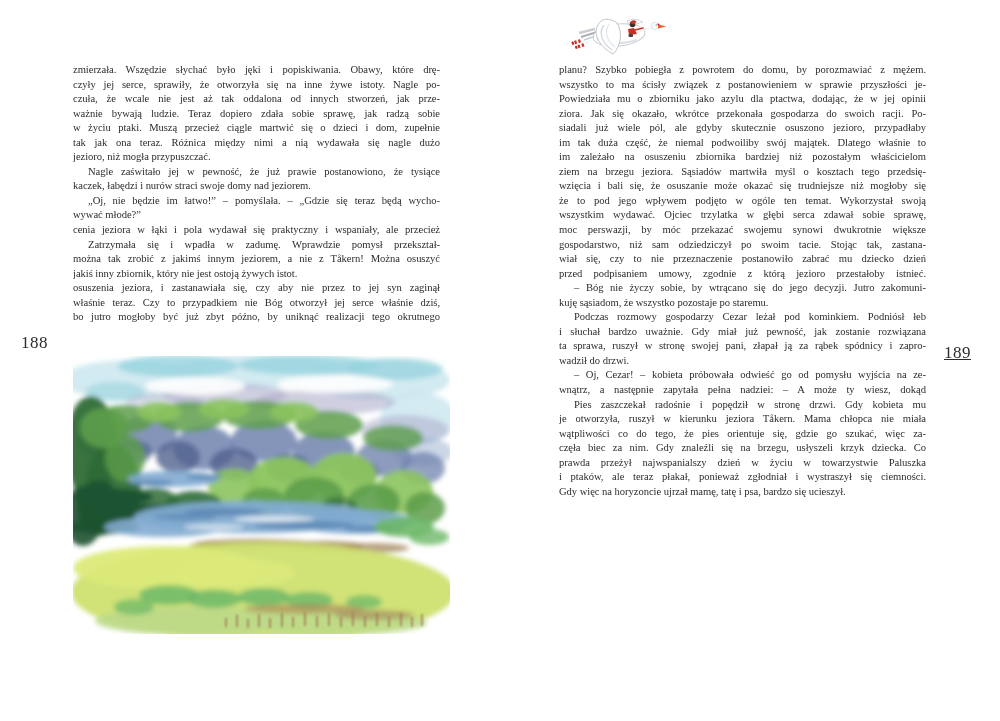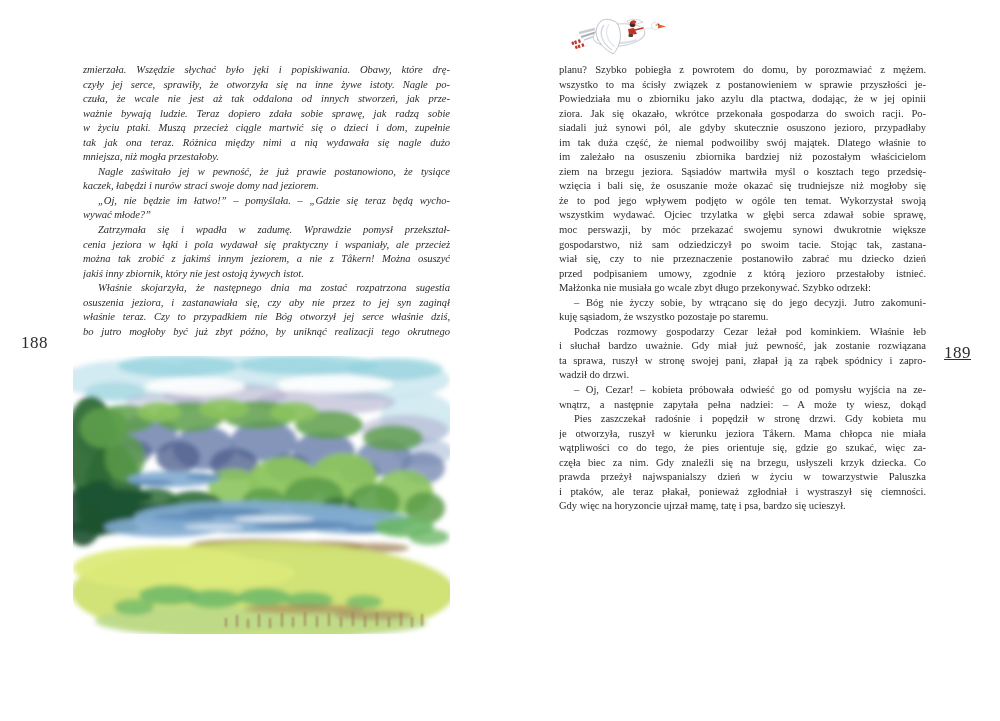--- a/index.html
+++ b/index.html
@@ -12,21 +12,21 @@
     --dry-brown:#a3815a;
     --goose-grey:#c9cdd2; --beak-orange:#e2622b; --boy-red:#c43227; --hair-dark:#3a2e28;
   }
   html,body{margin:0;padding:0;}
   body{
     width:1000px;height:721px;background:var(--paper);
     font-family:"Liberation Serif","DejaVu Serif",serif;color:var(--ink);
     position:relative;overflow:hidden;
   }
   .textcol{position:absolute;top:63px;width:367px;font-size:10.6px;line-height:14.55px;letter-spacing:-0.05px;}
-  #col-left{left:83px;font-style:italic;}
+  #col-left{left:73px;}
   #col-right{left:547px;margin-left:12px;}
   .tline{height:14.55px;overflow:hidden;text-align:justify;text-align-last:justify;}
   .tline.end{text-align-last:left;}
   .tline.indent{text-indent:15px;}
   .page-num{position:absolute;font-size:17px;letter-spacing:0.5px;color:var(--ink);font-variant-numeric:oldstyle-nums;}
   #pn-left{left:21px;top:333px;}
   #pn-right{left:944px;top:343px;text-decoration:underline;}
   #landscape{position:absolute;left:73px;top:356px;width:377px;height:278px;}
   #goose{position:absolute;left:571px;top:13px;width:96px;height:46px;}
   svg{display:block;}
@@ -37,30 +37,29 @@
 <div>
   <div class="page-num" id="pn-left">188</div>
 
   <div class="textcol" id="col-left">
       <div class="tline">zmierzała. Wszędzie słychać było jęki i popiskiwania. Obawy, które drę-</div>
       <div class="tline">czyły jej serce, sprawiły, że otworzyła się na inne żywe istoty. Nagle po-</div>
       <div class="tline">czuła, że wcale nie jest aż tak oddalona od innych stworzeń, jak prze-</div>
       <div class="tline">ważnie bywają ludzie. Teraz dopiero zdała sobie sprawę, jak radzą sobie</div>
       <div class="tline">w życiu ptaki. Muszą przecież ciągle martwić się o dzieci i dom, zupełnie</div>
       <div class="tline">tak jak ona teraz. Różnica między nimi a nią wydawała się nagle dużo</div>
-      <div class="tline end">mniejsza, niż mogła przestałoby.</div>
+      <div class="tline end">jezioro, niż mogła przypuszczać.</div>
       <div class="tline indent">Nagle zaświtało jej w pewność, że już prawie postanowiono, że tysiące</div>
       <div class="tline end">kaczek, łabędzi i nurów straci swoje domy nad jeziorem.</div>
       <div class="tline indent">„Oj, nie będzie im łatwo!” – pomyślała. – „Gdzie się teraz będą wycho-</div>
       <div class="tline end">wywać młode?”</div>
+      <div class="tline">cenia jeziora w łąki i pola wydawał się praktyczny i wspaniały, ale przecież</div>
       <div class="tline indent">Zatrzymała się i wpadła w zadumę. Wprawdzie pomysł przekształ-</div>
-      <div class="tline">cenia jeziora w łąki i pola wydawał się praktyczny i wspaniały, ale przecież</div>
       <div class="tline">można tak zrobić z jakimś innym jeziorem, a nie z Tåkern! Można osuszyć</div>
       <div class="tline end">jakiś inny zbiornik, który nie jest ostoją żywych istot.</div>
-      <div class="tline indent">Właśnie skojarzyła, że następnego dnia ma zostać rozpatrzona sugestia</div>
       <div class="tline">osuszenia jeziora, i zastanawiała się, czy aby nie przez to jej syn zaginął</div>
       <div class="tline">właśnie teraz. Czy to przypadkiem nie Bóg otworzył jej serce właśnie dziś,</div>
       <div class="tline">bo jutro mogłoby być już zbyt późno, by uniknąć realizacji tego okrutnego</div>
     </div>
 
   <svg id="landscape" viewBox="0 0 377 278" aria-hidden="true">
     <defs>
       <filter id="wc" x="-15%" y="-15%" width="130%" height="130%">
           <feGaussianBlur stdDeviation="2.6"></feGaussianBlur>
         </filter>
@@ -242,35 +241,34 @@
         <rect x="57.5" y="21" width="4.5" height="3" rx="1" fill="#50413a"></rect>
       </g>
     </g>
   </svg>
 
   <div class="textcol" id="col-right">
       <div class="tline">planu? Szybko pobiegła z powrotem do domu, by porozmawiać z mężem.</div>
       <div class="tline">wszystko to ma ścisły związek z postanowieniem w sprawie przyszłości je-</div>
       <div class="tline">Powiedziała mu o zbiorniku jako azylu dla ptactwa, dodając, że w jej opinii</div>
       <div class="tline">ziora. Jak się okazało, wkrótce przekonała gospodarza do swoich racji. Po-</div>
-      <div class="tline">siadali już synowi pól, ale gdyby skutecznie osuszono jezioro, przypadłaby</div>
+      <div class="tline">siadali już wiele pól, ale gdyby skutecznie osuszono jezioro, przypadłaby</div>
       <div class="tline">im tak duża część, że niemal podwoiliby swój majątek. Dlatego właśnie to</div>
       <div class="tline">im zależało na osuszeniu zbiornika bardziej niż pozostałym właścicielom</div>
       <div class="tline">ziem na brzegu jeziora. Sąsiadów martwiła myśl o kosztach tego przedsię-</div>
       <div class="tline">wzięcia i bali się, że osuszanie może okazać się trudniejsze niż mogłoby się</div>
       <div class="tline">że to pod jego wpływem podjęto w ogóle ten temat. Wykorzystał swoją</div>
       <div class="tline">wszystkim wydawać. Ojciec trzylatka w głębi serca zdawał sobie sprawę,</div>
       <div class="tline">moc perswazji, by móc przekazać swojemu synowi dwukrotnie większe</div>
       <div class="tline">gospodarstwo, niż sam odziedziczył po swoim tacie. Stojąc tak, zastana-</div>
       <div class="tline">wiał się, czy to nie przeznaczenie postanowiło zabrać mu dziecko dzień</div>
       <div class="tline">przed podpisaniem umowy, zgodnie z którą jezioro przestałoby istnieć.</div>
-      <div class="tline end">Małżonka nie musiała go wcale zbyt długo przekonywać. Szybko odrzekł:</div>
       <div class="tline indent">– Bóg nie życzy sobie, by wtrącano się do jego decyzji. Jutro zakomuni-</div>
       <div class="tline end">kuję sąsiadom, że wszystko pozostaje po staremu.</div>
-      <div class="tline indent">Podczas rozmowy gospodarzy Cezar leżał pod kominkiem. Właśnie łeb</div>
+      <div class="tline indent">Podczas rozmowy gospodarzy Cezar leżał pod kominkiem. Podniósł łeb</div>
       <div class="tline">i słuchał bardzo uważnie. Gdy miał już pewność, jak zostanie rozwiązana</div>
       <div class="tline">ta sprawa, ruszył w stronę swojej pani, złapał ją za rąbek spódnicy i zapro-</div>
       <div class="tline end">wadził do drzwi.</div>
       <div class="tline indent">– Oj, Cezar! – kobieta próbowała odwieść go od pomysłu wyjścia na ze-</div>
       <div class="tline">wnątrz, a następnie zapytała pełna nadziei: – A może ty wiesz, dokąd</div>
       <div class="tline indent">Pies zaszczekał radośnie i popędził w stronę drzwi. Gdy kobieta mu</div>
       <div class="tline">je otworzyła, ruszył w kierunku jeziora Tåkern. Mama chłopca nie miała</div>
       <div class="tline">wątpliwości co do tego, że pies orientuje się, gdzie go szukać, więc za-</div>
       <div class="tline">częła biec za nim. Gdy znaleźli się na brzegu, usłyszeli krzyk dziecka. Co</div>
       <div class="tline">prawda przeżył najwspanialszy dzień w życiu w towarzystwie Paluszka</div>

